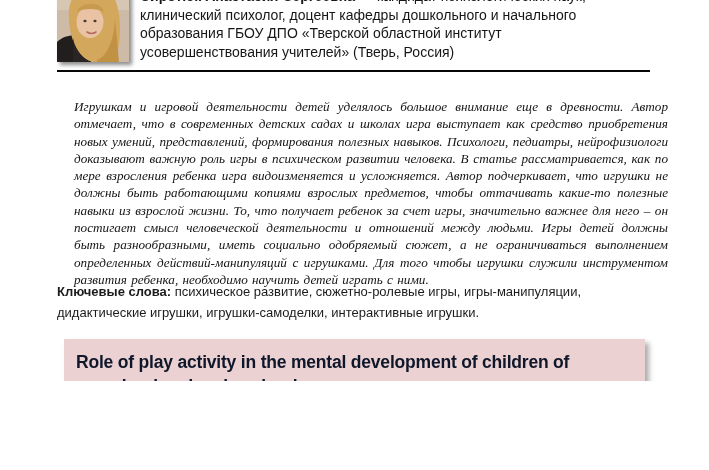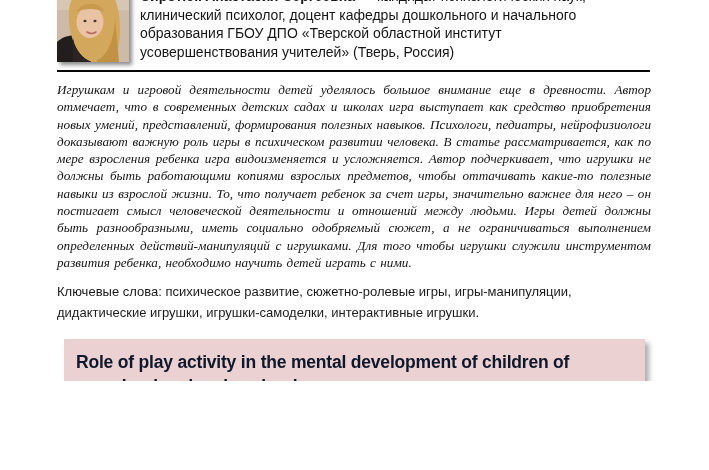--- a/index.html
+++ b/index.html
@@ -22,32 +22,32 @@
   }
   .hline1{white-space:nowrap;}
   .hrest{width:482px;}
   .b{font-weight:bold;}
 
   
   .rule{position:absolute;left:57px;top:70px;width:593px;height:2px;background:#060606;}
 
   
   .abstract-ru{
-    position:absolute;left:57px;top:81px;width:594px;margin:0;
+    position:absolute;left:57px;top:81px;width:594px;margin:17px;
     font-family:"Liberation Serif",serif;font-style:italic;
     font-size:13.2px;line-height:17.3px;color:#141414;
     text-align:justify;word-spacing:1px;
   }
 
   
   .keywords{
     position:absolute;left:57px;top:282px;width:594px;margin:0;
     font-size:13px;line-height:20.5px;color:#1b1b1b;
   }
-  .kw-label{font-weight:normal;}
+  .kw-label{font-weight:bold;}
 
   
   .en-box{
     position:absolute;left:64px;top:339px;width:557px;height:150px;
     background:#ecd1d3;padding:8px 12px 30px 12px;
     box-shadow:4px 4px 5px rgba(105,105,105,.55);
     color:#0e0e0e;
   }
   .en-title{
     margin:4px 0 0 0;font-size:17.5px;line-height:23.5px;

